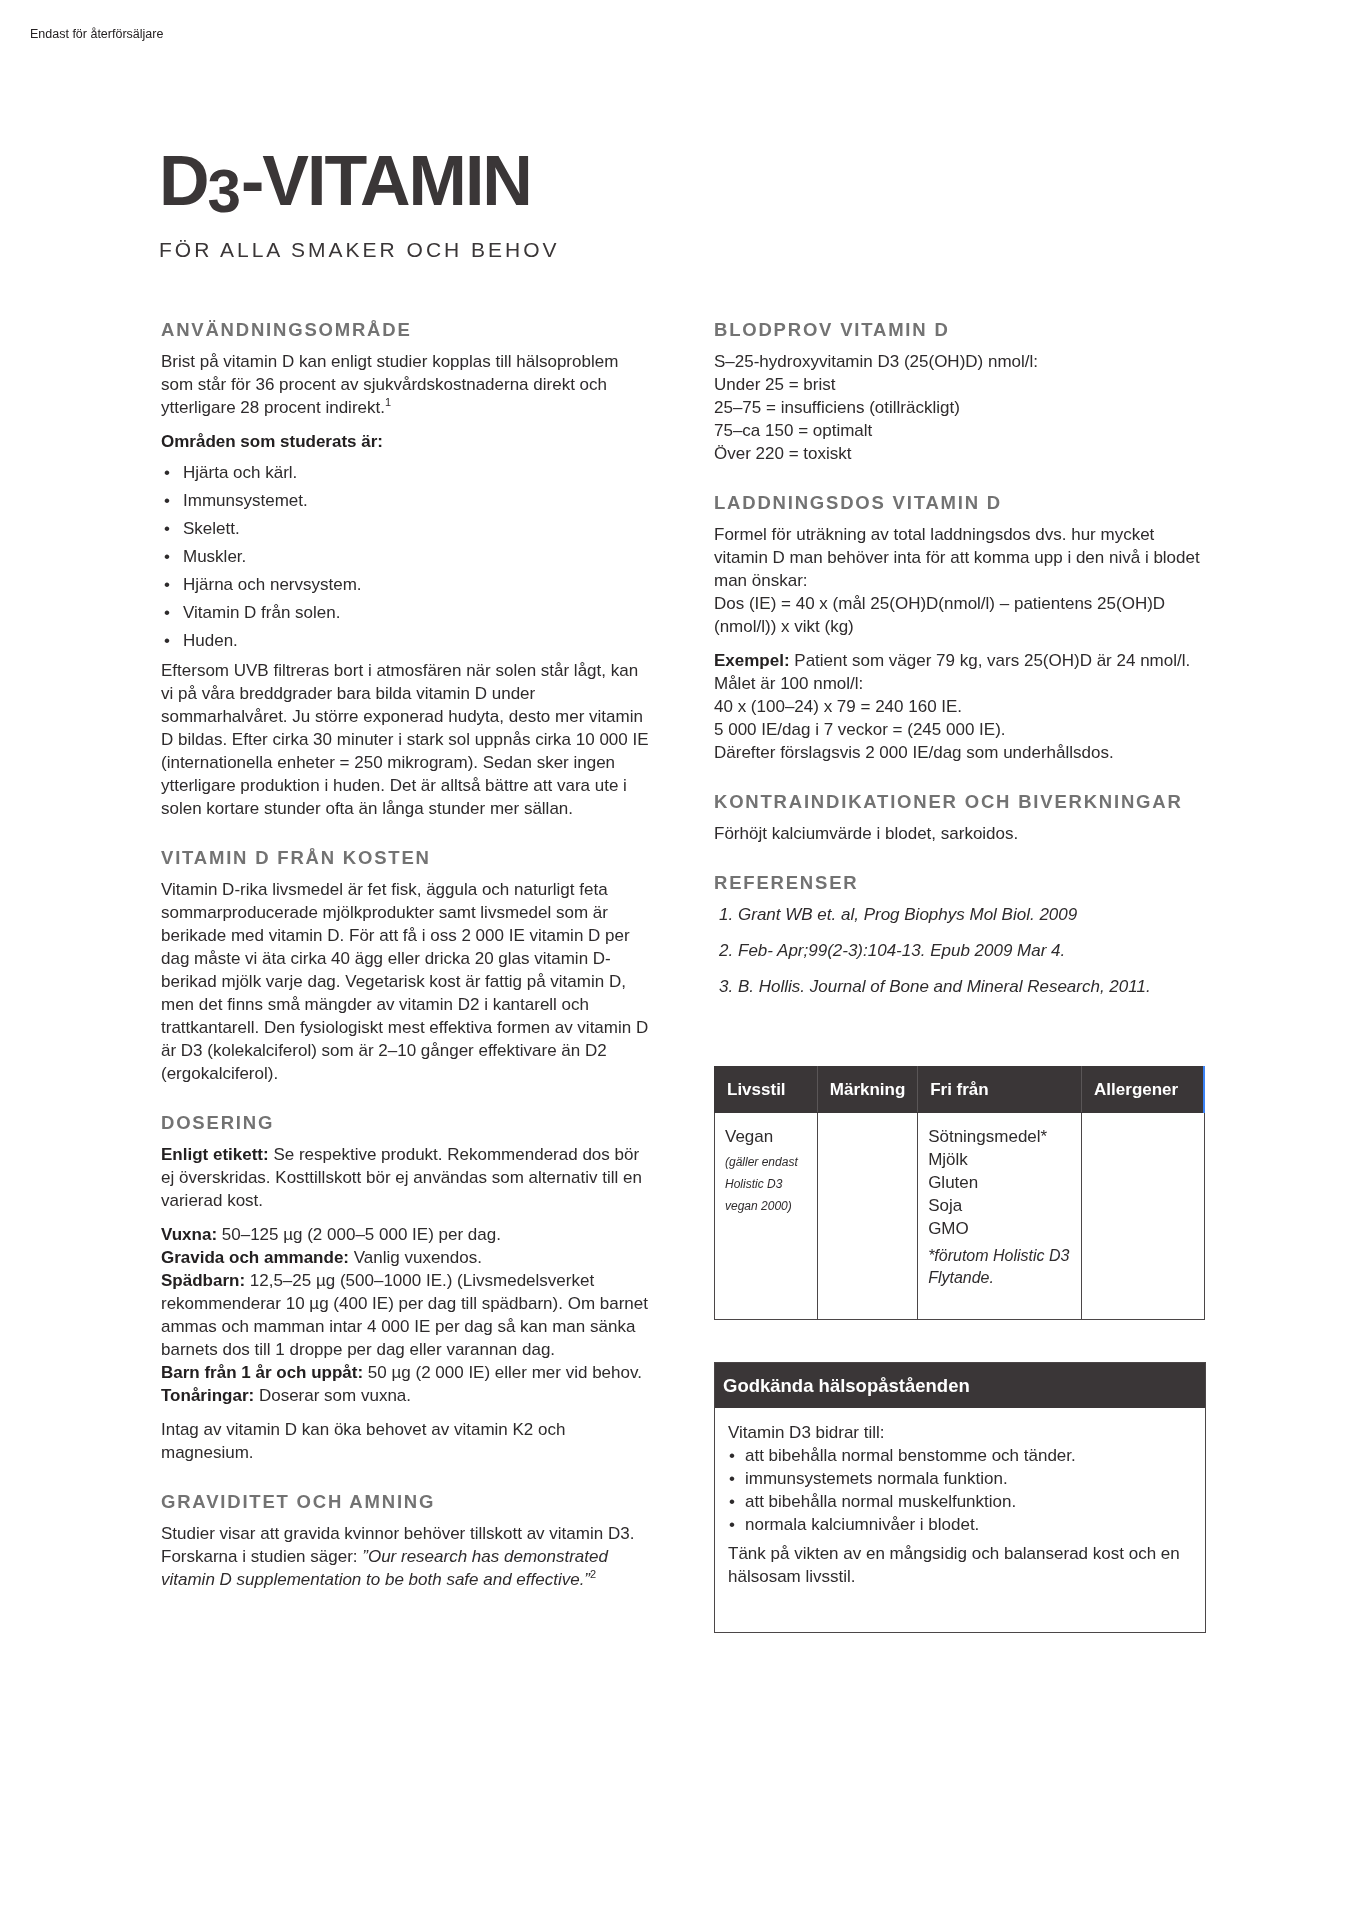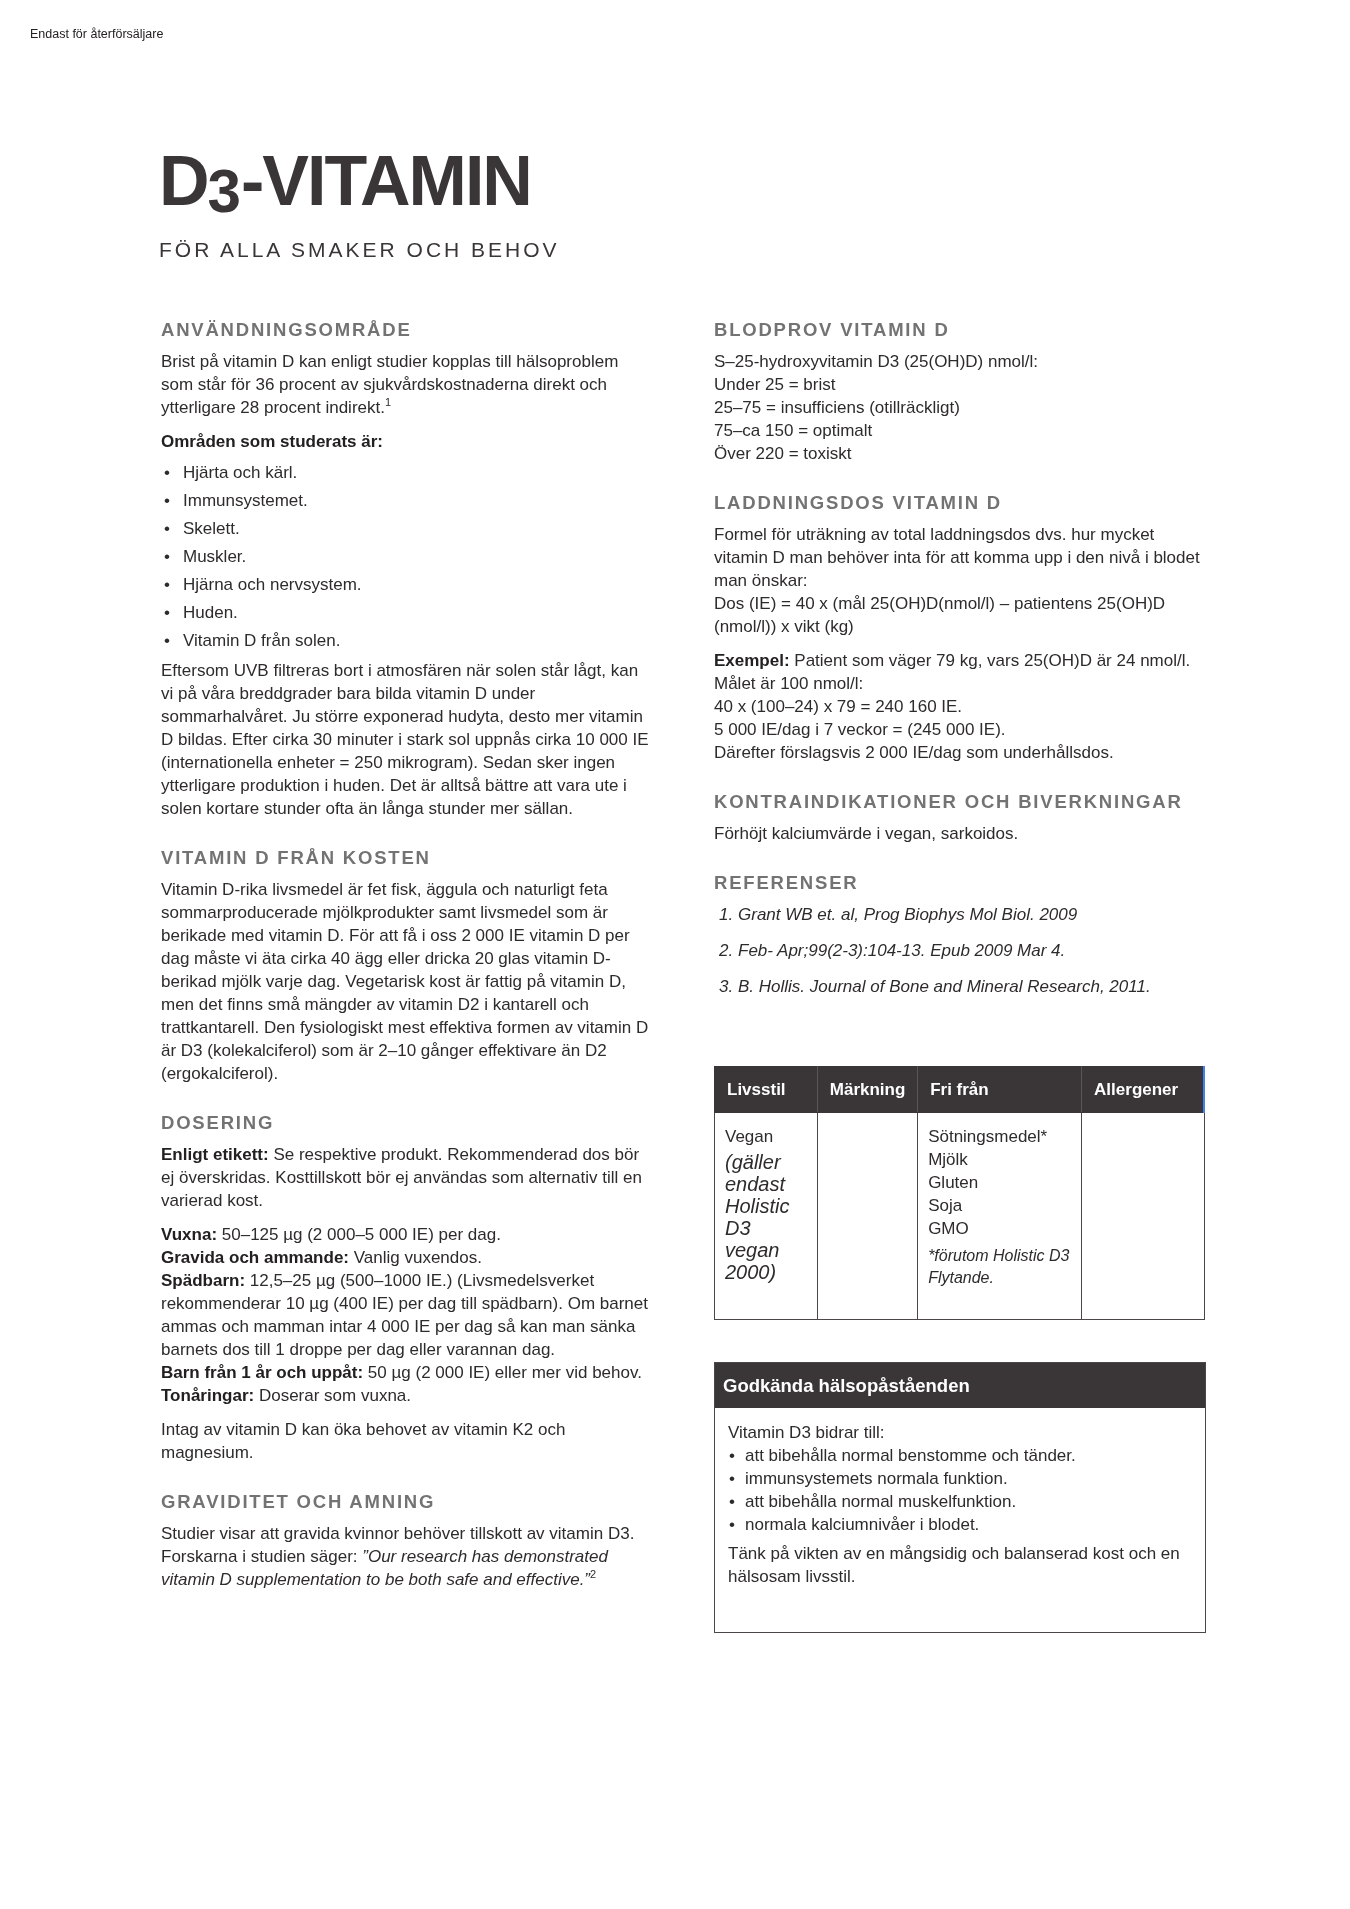--- a/index.html
+++ b/index.html
@@ -34,21 +34,21 @@
   table.info-table col.c3{width:33.5%;} table.info-table col.c4{width:25%;}
   table.info-table th{
     background:#3a3637;color:#ffffff;font-size:17px;font-weight:700;text-align:left;
     padding:11px 12px;border:1px solid #3a3637;border-right:1px solid #5a5657;
   }
   table.info-table th:last-child{border-right:2px solid #3b82f6;}
   table.info-table td{
     border:1px solid #4b4647;vertical-align:top;padding:12px 10px;height:182px;
     font-size:17px;line-height:23px;
   }
-  .cell-note{font-style:italic;font-size:20px;line-height:22px;margin-top:3px;}
+  .cell-note{font-style:italic;font-size:12px;line-height:22px;margin-top:3px;}
   .cell-foot{font-style:italic;font-size:16px;line-height:22px;margin-top:5px;}
   .freefrom div{line-height:23px;}
   .claims-box{border:1px solid #4b4647;margin-top:42px;width:490px;}
   .claims-header{background:#3a3637;color:#ffffff;font-size:18.5px;font-weight:700;padding:11px 8px;line-height:23px;}
   .claims-body{padding:13px 14px 44px 13px;}
   .claims-body .bullet{position:relative;padding-left:17px;}
   .claims-body .bullet::before{content:"•";position:absolute;left:1px;}
   .claims-outro{margin-top:6px;}
 </style>
 </head>
@@ -65,22 +65,22 @@
   <h3 class="section">ANVÄNDNINGSOMRÅDE</h3>
   <p><span>Brist på vitamin D kan enligt studier kopplas till hälsoproblem som står för 36 procent av sjukvårdskostnaderna direkt och ytterligare 28 procent indirekt.</span><sup>1</sup></p>
 
   <p class="tight"><b>Områden som studerats är:</b></p>
   <ul class="dotlist">
     <li>Hjärta och kärl.</li>
     <li>Immunsystemet.</li>
     <li>Skelett.</li>
     <li>Muskler.</li>
     <li>Hjärna och nervsystem.</li>
+    <li>Vitamin D från solen.</li>
     <li>Huden.</li>
-    <li>Vitamin D från solen.</li>
   </ul>
   <p>Eftersom UVB filtreras bort i atmosfären när solen står lågt, kan vi på våra breddgrader bara bilda vitamin D under sommarhalvåret. Ju större exponerad hudyta, desto mer vitamin D bildas. Efter cirka 30 minuter i stark sol uppnås cirka 10&nbsp;000 IE (internationella enheter = 250 mikrogram). Sedan sker ingen ytterligare produktion i huden. Det är alltså bättre att vara ute i solen kortare stunder ofta än långa stunder mer sällan.</p>
 
   <h3 class="section">VITAMIN D FRÅN KOSTEN</h3>
   <p>Vitamin D-rika livsmedel är fet fisk, äggula och naturligt feta sommarproducerade mjölkprodukter samt livsmedel som är berikade med vitamin D. För att få i oss 2&nbsp;000 IE vitamin D per dag måste vi äta cirka 40 ägg eller dricka 20 glas vitamin D-berikad mjölk varje dag. Vegetarisk kost är fattig på vitamin D, men det finns små mängder av vitamin D2 i kantarell och trattkantarell. Den fysiologiskt mest effektiva formen av vitamin D är D3 (kolekalciferol) som är 2–10 gånger effektivare än D2 (ergokalciferol).</p>
 
   <h3 class="section">DOSERING</h3>
   <p><b>Enligt etikett:</b><span> Se respektive produkt. Rekommenderad dos bör ej överskridas. Kosttillskott bör ej användas som alternativ till en varierad kost.</span></p>
 
   <div class="group">
@@ -113,21 +113,21 @@
 
   <div class="group">
     <div class="tight"><b>Exempel:</b><span> Patient som väger 79 kg, vars 25(OH)D är 24 nmol/l.</span></div>
     <div class="tight">Målet är 100 nmol/l:</div>
     <div class="tight">40 x (100–24) x 79 = 240&nbsp;160 IE.</div>
     <div class="tight">5&nbsp;000 IE/dag i 7 veckor = (245&nbsp;000 IE).</div>
     <div class="tight">Därefter förslagsvis 2&nbsp;000 IE/dag som underhållsdos.</div>
   </div>
 
   <h3 class="section">KONTRAINDIKATIONER OCH BIVERKNINGAR</h3>
-  <p>Förhöjt kalciumvärde i vegan, sarkoidos.</p>
+  <p>Förhöjt kalciumvärde i blodet, sarkoidos.</p>
 
   <h3 class="section">REFERENSER</h3>
   <ol class="refs">
     <li>Grant WB et. al, Prog Biophys Mol Biol. 2009</li>
     <li>Feb- Apr;99(2-3):104-13. Epub 2009 Mar 4.</li>
     <li>B. Hollis. Journal of Bone and Mineral Research, 2011.</li>
   </ol>
 
   <table class="info-table">
     <colgroup>

